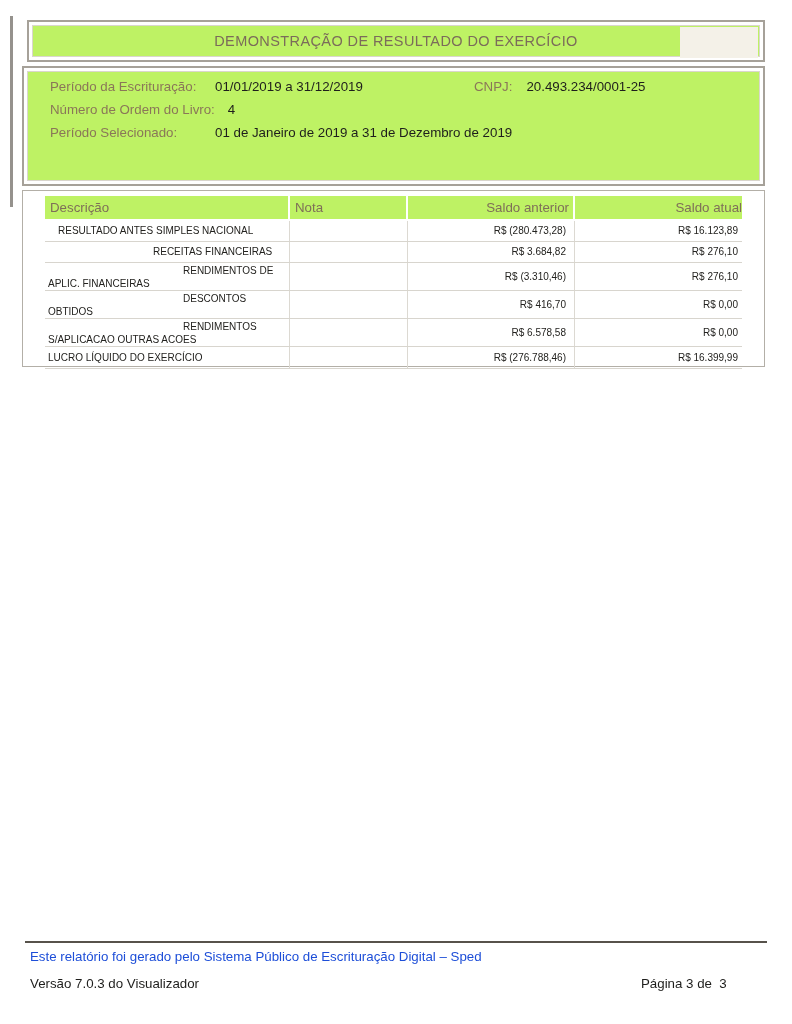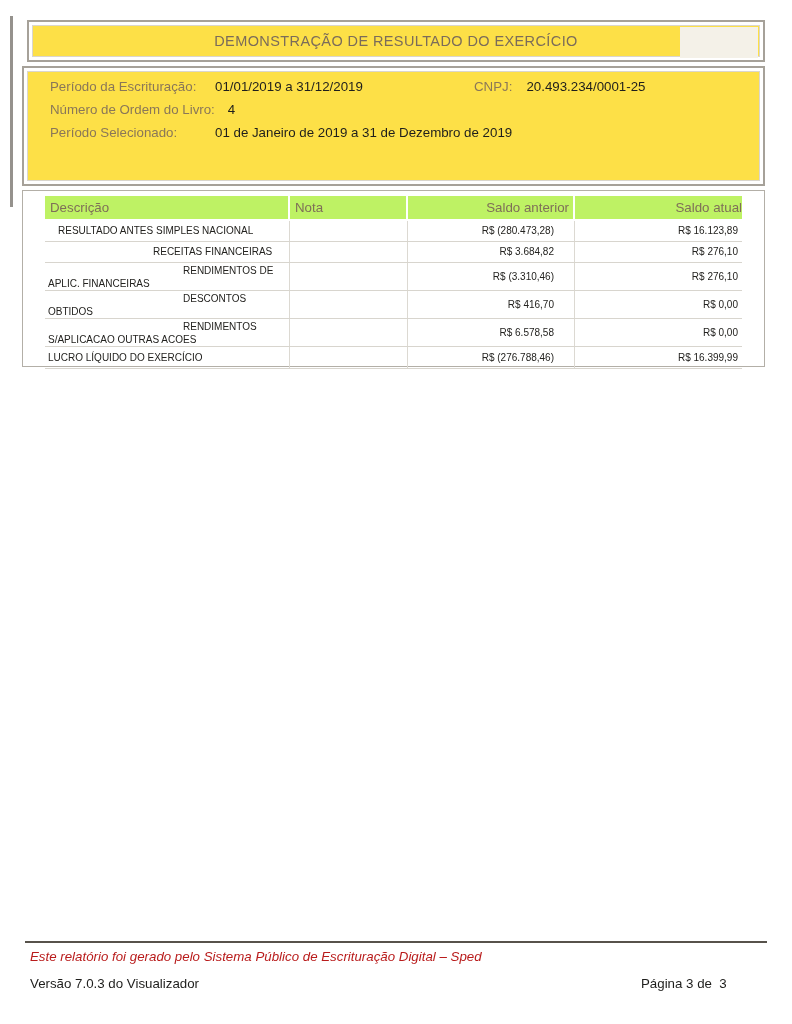--- a/index.html
+++ b/index.html
@@ -9,21 +9,21 @@
     -webkit-font-smoothing:antialiased;
     overflow:hidden;
   }
   .abs{position:absolute;}
 
   
   .edge-artifact{left:10px;top:16px;width:3px;height:191px;background:#716e67;opacity:.75;}
 
   
   .frame{
-    background:#fde047;
+    background:#bef264;
     border:2px solid #a6a199;
     box-shadow: inset 0 0 0 3px #ffffff, inset 0 0 0 4px #dad6cd;
     box-sizing:border-box;
   }
 
   .title-box{left:27px;top:20px;width:738px;height:42px;display:flex;align-items:center;justify-content:center;}
   .title-sheen{right:5px;top:5px;width:78px;height:31px;background:#f4f1e8;}
   .title-text{
     position:relative;color:#7b6c5a;font-size:14.5px;letter-spacing:.4px;
     font-weight:400;margin:0;
@@ -47,33 +47,33 @@
   .h-prev{width:165px;margin-right:2px;text-align:right;padding-right:4px;}
   .h-cur{width:167px;text-align:right;padding-right:0;}
   .tbody{margin-top:2px;}
   .trow{display:flex;border-bottom:1px solid #d8d5ce;box-sizing:border-box;}
   .row-s{height:21px;}
   .row-m{height:28px;}
   .row-l{height:22px;}
   .cell{box-sizing:border-box;font-size:10px;color:#23221f;}
   .c-desc{width:245px;padding:0 6px 0 3px;border-right:1px solid #dcd9d2;}
   .c-nota{width:118px;border-right:1px solid #dcd9d2;}
-  .c-prev{width:167px;text-align:right;padding-right:20px;border-right:1px solid #dcd9d2;}
+  .c-prev{width:167px;text-align:right;padding-right:8px;border-right:1px solid #dcd9d2;}
   .c-cur{width:167px;text-align:right;padding-right:4px;}
   .row-s .cell{line-height:20px;}
   .row-l .cell{line-height:21px;}
   .row-m .cell{line-height:27px;}
   .row-m .c-desc{line-height:13px;padding-top:1px;}
   .ind-1{text-indent:10px;}
   .ind-2{text-indent:105px;}
   .ind-3{text-indent:135px;}
 
   
   .footer-rule{left:25px;top:941px;width:742px;height:2px;background:#57524b;}
-  .footer-generated{left:30px;top:949px;font-size:13.3px;color:#b91c1c;font-style:italic;}
+  .footer-generated{left:30px;top:949px;font-size:13.3px;color:#1d4ed8;}
   .footer-version{left:30px;top:976px;font-size:13.3px;color:#1e1e1c;}
   .footer-page{left:641px;top:976px;font-size:13.3px;color:#1e1e1c;white-space:pre;}
 </style>
 </head>
 <body>
 
 <div>
 
   <div class="abs edge-artifact"></div>
 

